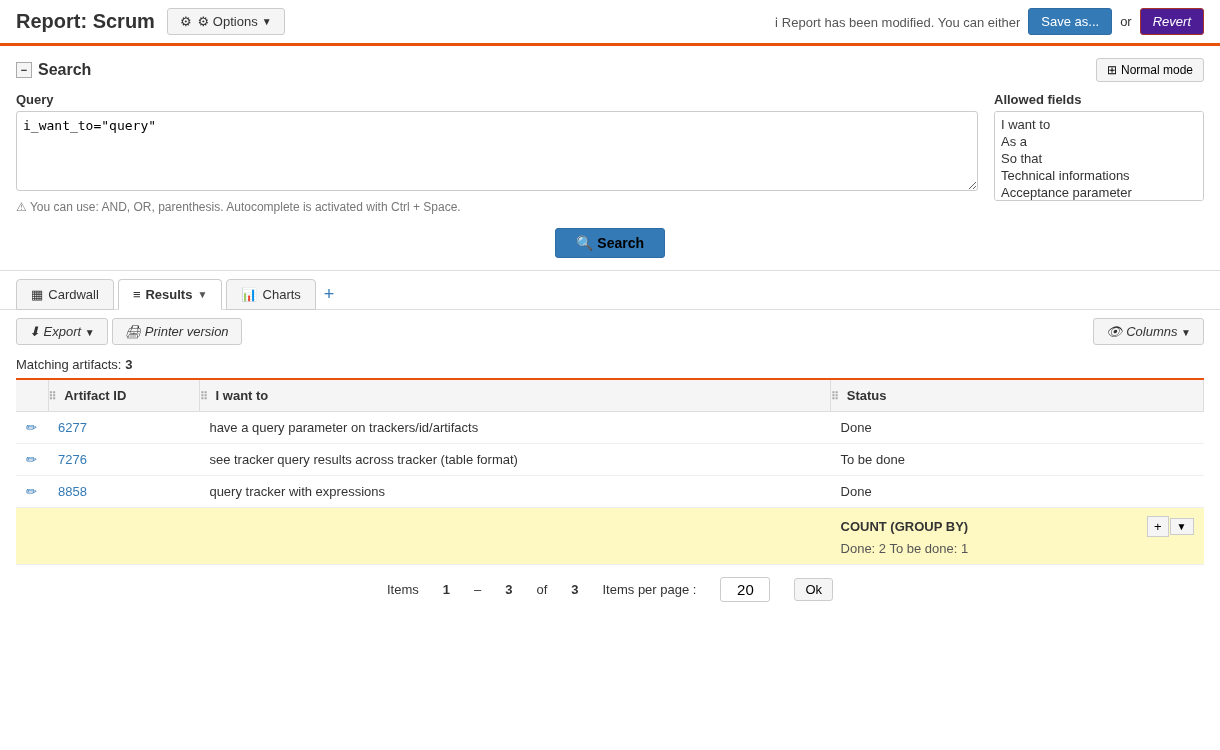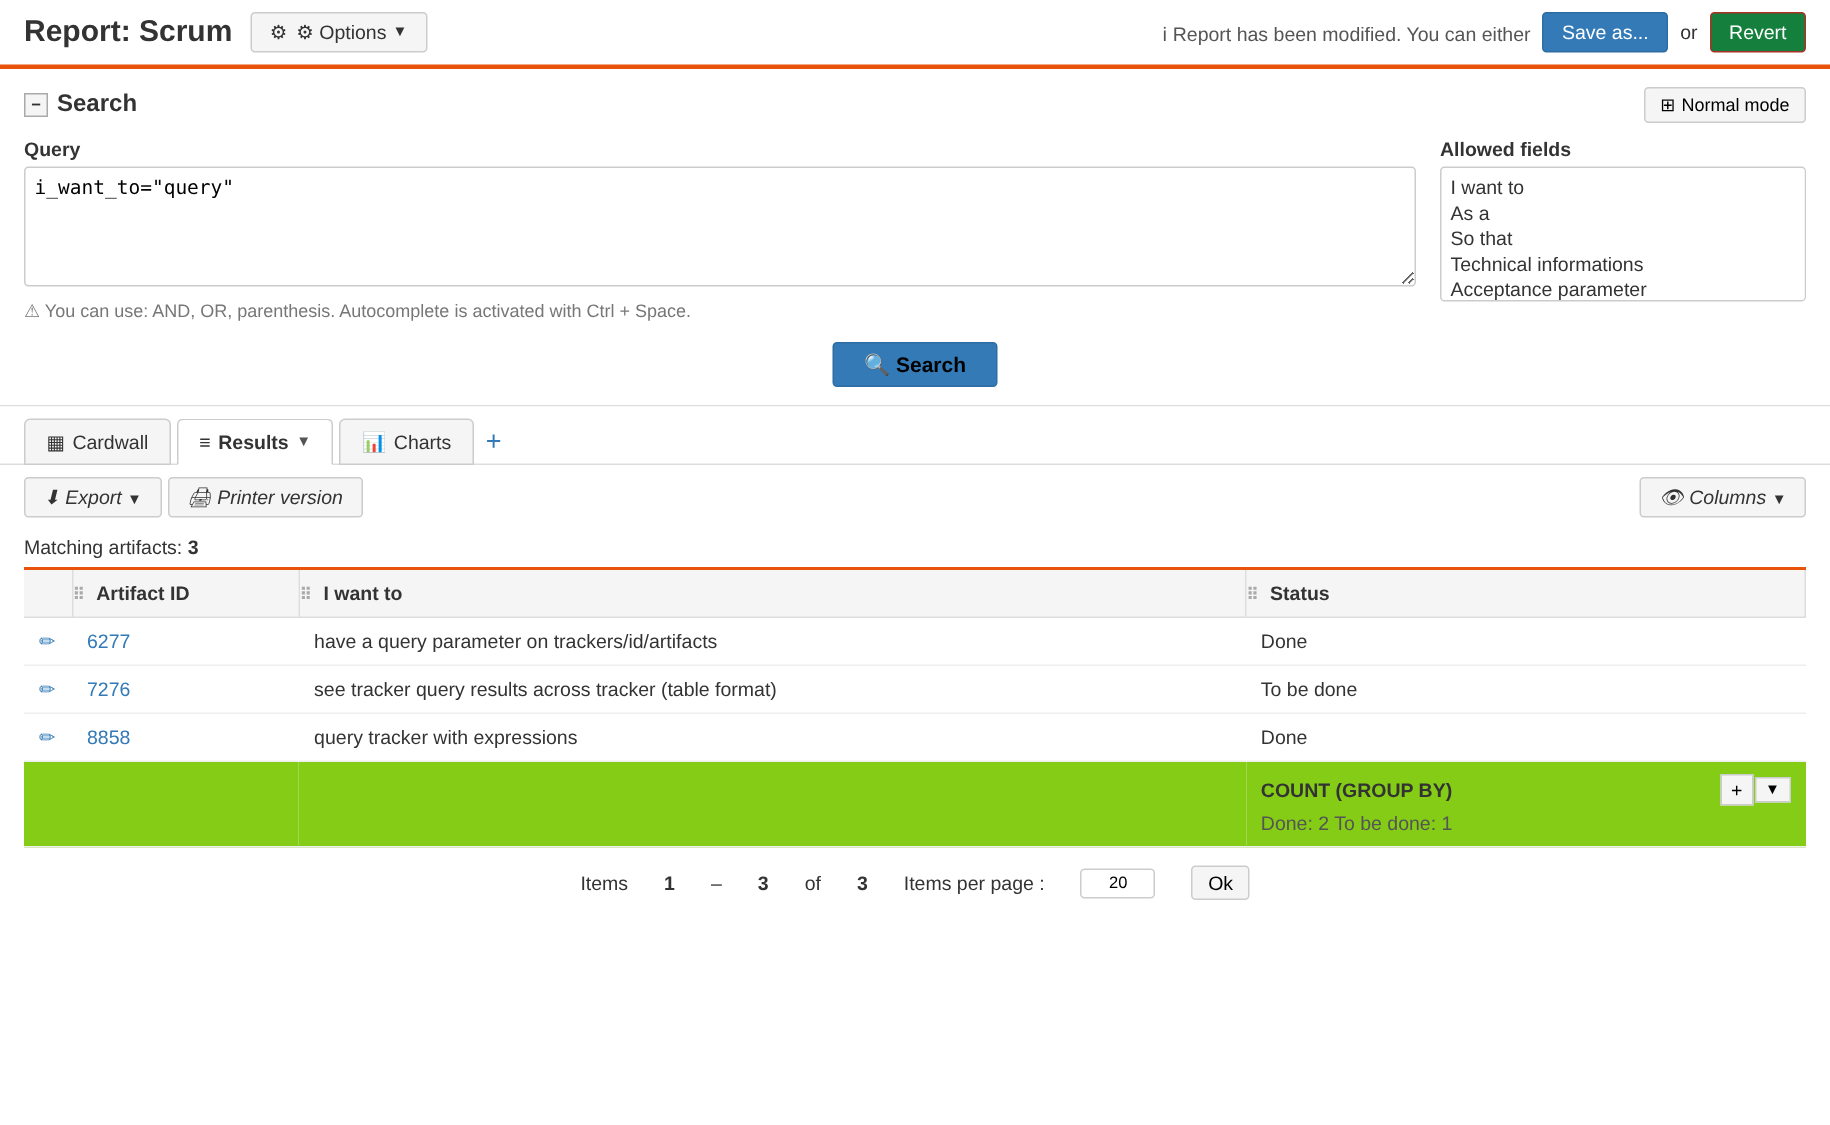--- a/index.html
+++ b/index.html
@@ -34,23 +34,24 @@
       border: 1px solid #ccc;
       cursor: pointer;
       font-size: 13px;
     }
     .btn-primary {
       background: #337ab7;
       color: #fff;
       border-color: #2e6da4;
     }
     .btn-danger {
-      background: #15803d;
+      background: #4c1d95;
       color: #fff;
       border-color: #a93226;
+      font-style: italic;
     }
     .btn-default {
       background: #f5f5f5;
       color: #333;
       border-color: #ccc;
       font-style: italic;
     }
     .btn-options {
       background: #f5f5f5;
       color: #333;
@@ -122,21 +123,21 @@
       font-family: monospace;
       font-size: 13px;
       resize: vertical;
     }
     .query-hint {
       margin-top: 6px;
       color: #777;
       font-size: 12px;
     }
     .query-right {
-      width: 244px;
+      width: 210px;
     }
     .allowed-fields-label {
       font-weight: bold;
       margin-bottom: 4px;
       font-size: 13px;
     }
     .allowed-fields-list {
       border: 1px solid #ccc;
       border-radius: 3px;
       height: 90px;
@@ -261,21 +262,21 @@
       text-decoration: none;
       cursor: pointer;
     }
     .status-done {
       color: #333;
     }
     .status-todo {
       color: #333;
     }
     .count-row td {
-      background: #84cc16;
+      background: #fef9c3;
     }
     .count-group-by {
       display: flex;
       align-items: center;
       justify-content: space-between;
       font-weight: bold;
       font-size: 13px;
     }
     .count-values {
       font-size: 13px;
@@ -302,21 +303,21 @@
       justify-content: center;
       padding: 12px;
       gap: 24px;
       font-size: 13px;
     }
     .per-page-input {
       width: 50px;
       border: 1px solid #ccc;
       border-radius: 3px;
       padding: 3px 6px;
-      font-size: 11px;
+      font-size: 15px;
       text-align: center;
     }
     .ok-btn {
       background: #f5f5f5;
       border: 1px solid #ccc;
       border-radius: 3px;
       padding: 3px 10px;
       cursor: pointer;
       font-size: 13px;
     }

